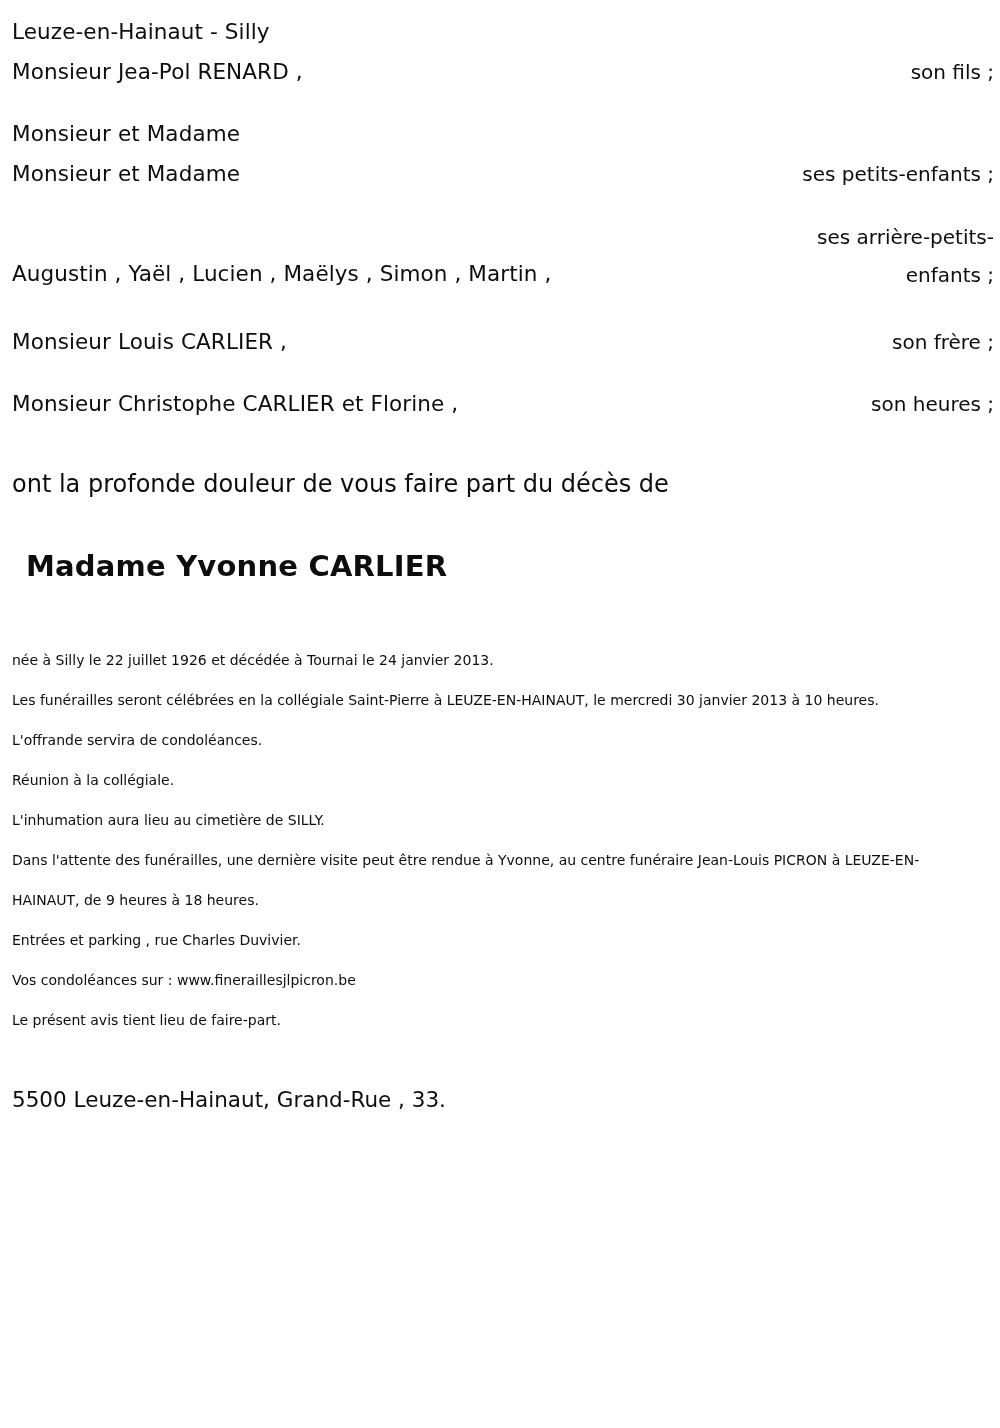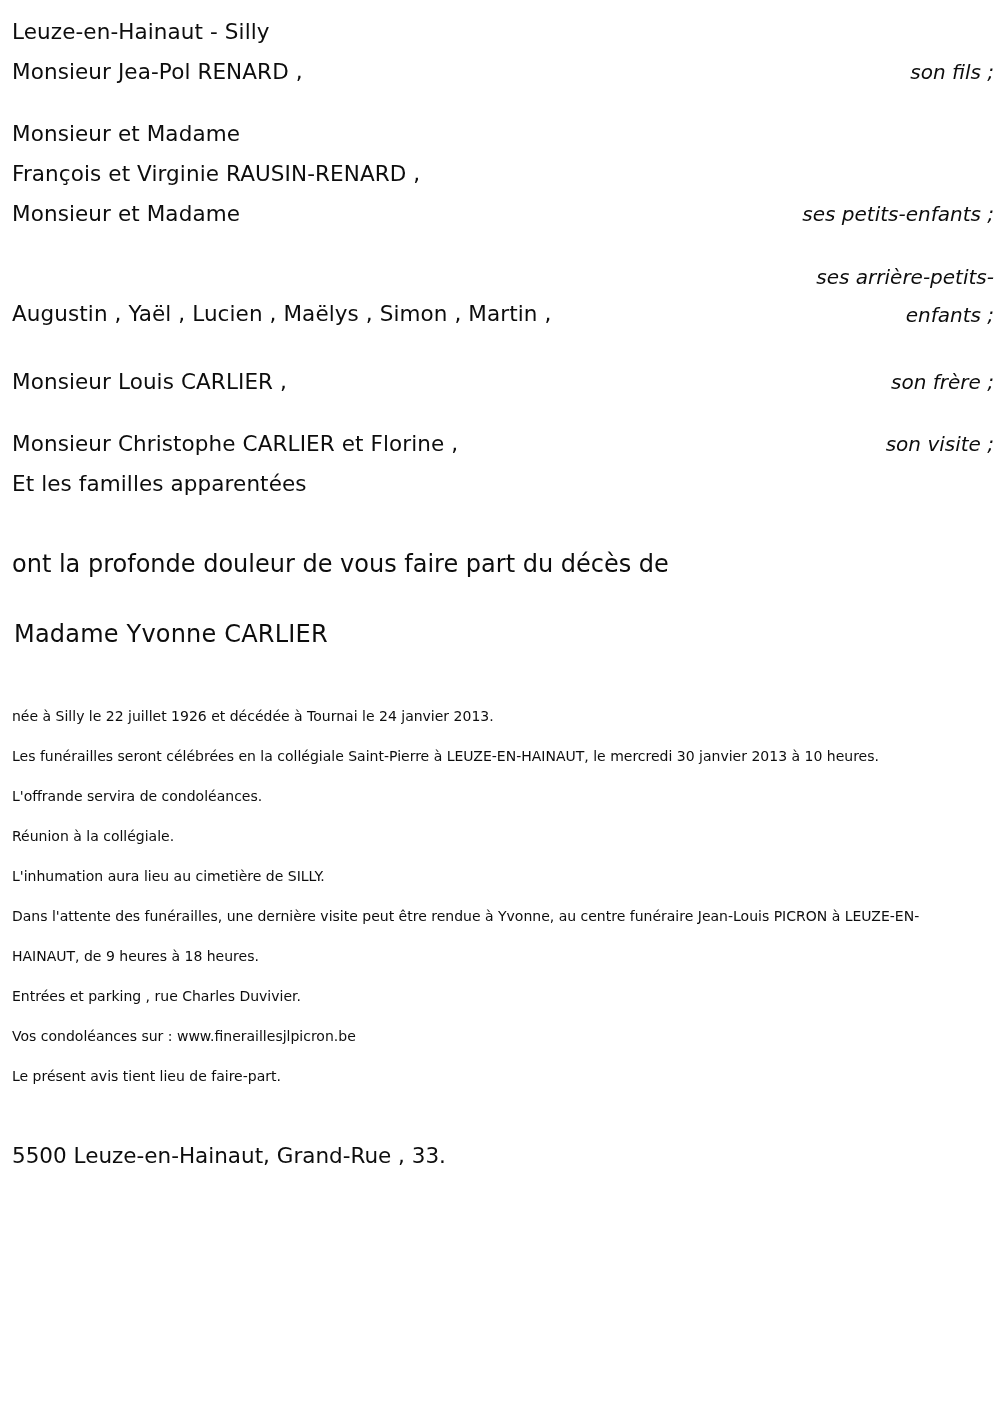--- a/index.html
+++ b/index.html
@@ -39,43 +39,42 @@
     align-items: flex-end;
     justify-content: space-between;
     width: 100%;
   }
   .relrow .names {
     flex: 0 1 auto;
     max-width: 66%;
   }
   .relation {
     flex: 0 0 auto;
-    font-style: italic;
     font-size: 20px;
     line-height: 40px;
     text-align: right;
     max-width: 31%;
     align-self: flex-end;
     white-space: pre-wrap;
   }
   .relation.wrap2 {
     line-height: 38px;
     padding-top: 2px;
   }
 
   .gap-sm { height: 22px; }
   .gap-md { height: 28px; }
   .gap-lg { height: 40px; }
 
   .deceased-name {
-    font-size: 24px;
-    font-weight: normal;
+    font-size: 29px;
+    font-weight: bold;
     line-height: 40px;
     letter-spacing: 0.2px;
-    margin: 2px;
+    margin: 14px;
   }
 
   .para {
     font-size: 14px;
     line-height: 40px;
     max-width: 965px;
     white-space: pre-wrap;
   }
 
   .announce {
@@ -100,21 +99,20 @@
       <div class="line">Monsieur Jea-Pol RENARD ,</div>
     </div>
     <div class="relation">son fils ;</div>
   </div>
 
   <div class="gap-sm"></div>
 
   <div class="relrow">
     <div class="names">
       <div class="line tight">Monsieur et Madame</div>
-      <div class="line tight">François et Virginie RAUSIN-RENARD ,</div>
       <div class="line tight">Monsieur et Madame</div>
     </div>
     <div class="relation">ses petits-enfants ;</div>
   </div>
 
   <div class="gap-sm"></div>
 
   <div class="relrow">
     <div class="names">
       <div class="line">Augustin , Yaël , Lucien , Maëlys , Simon , Martin ,</div>
@@ -130,24 +128,23 @@
     </div>
     <div class="relation">son frère ;</div>
   </div>
 
   <div class="gap-sm"></div>
 
   <div class="relrow">
     <div class="names">
       <div class="line">Monsieur Christophe CARLIER et Florine ,</div>
     </div>
-    <div class="relation">son visite ;</div>
+    <div class="relation">son heures ;</div>
   </div>
 
-  <div class="line">Et les familles apparentées</div>
 
   <div class="gap-lg"></div>
 
   <div class="announce">ont la profonde douleur de vous faire part du décès de</div>
 
   <div class="gap-md"></div>
 
   <div class="deceased-name">Madame Yvonne CARLIER</div>
 
   <div class="gap-lg"></div>

